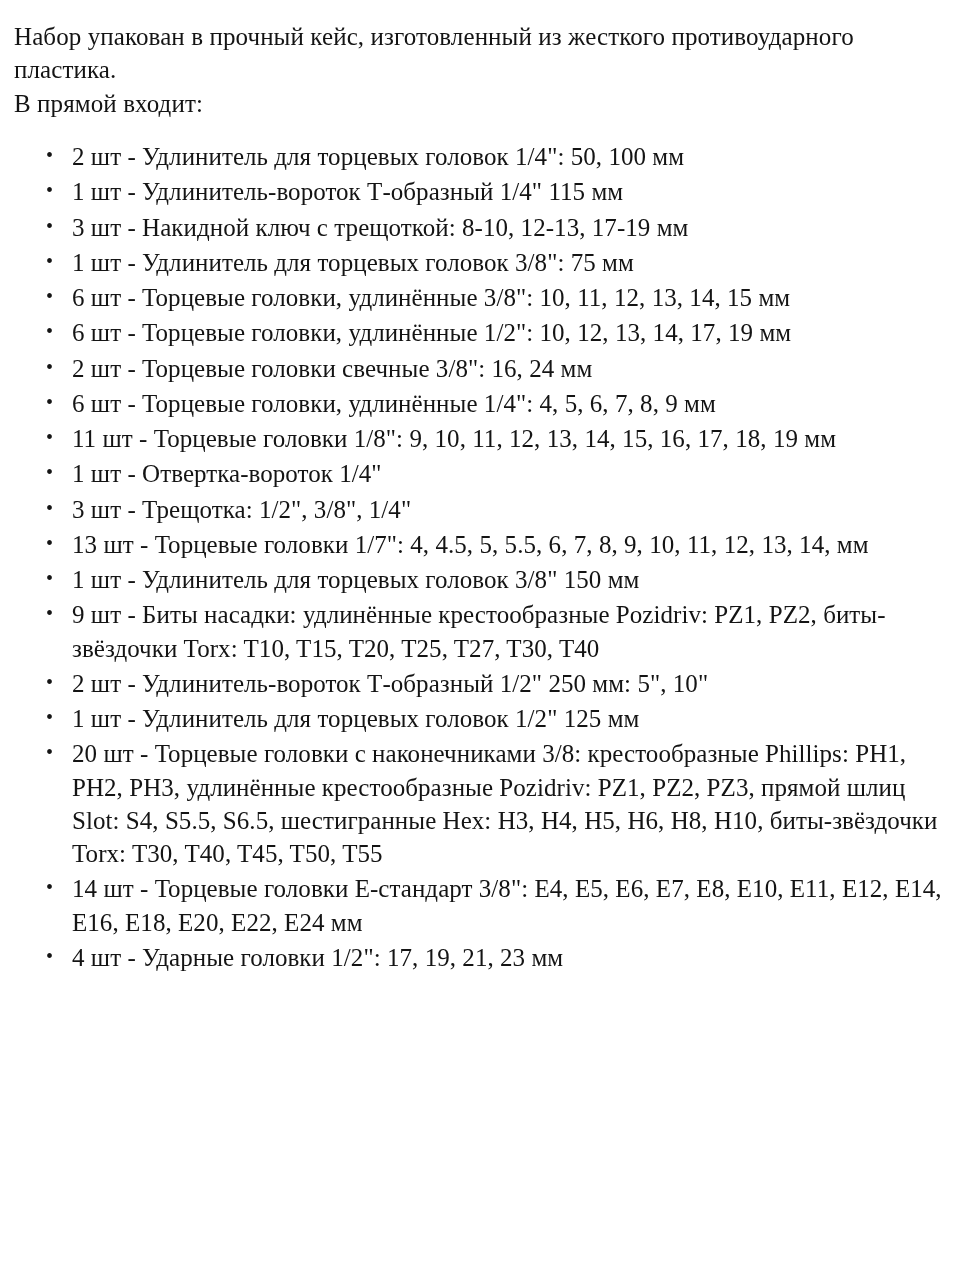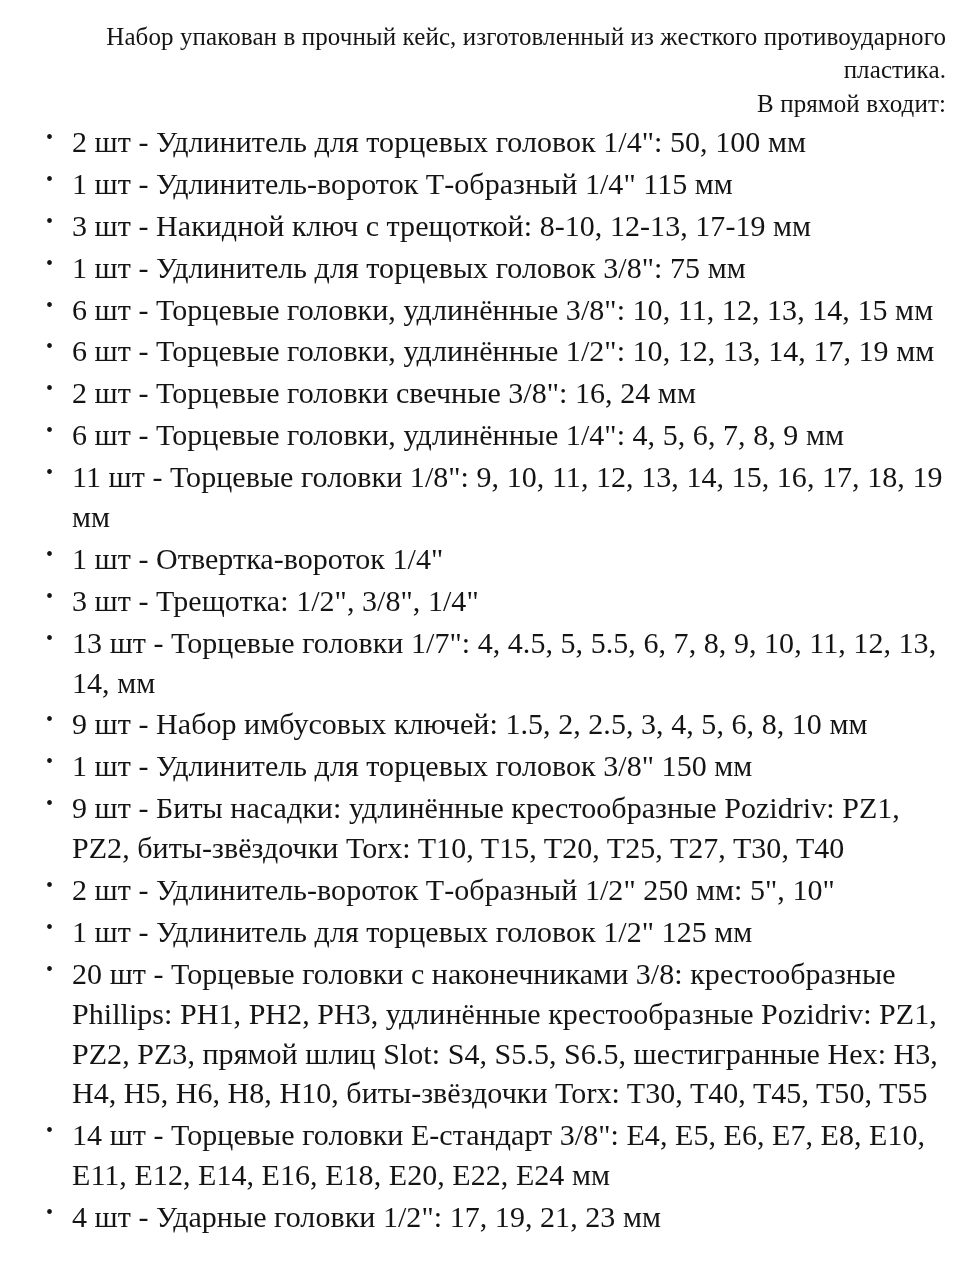--- a/index.html
+++ b/index.html
@@ -20,31 +20,30 @@
     padding: 20px 14px 8px 14px;
     background: #ffffff;
   }
   .para {
     font-size: 25px;
     line-height: 1.32;
     margin: 0 0 1px 0;
     letter-spacing: 0.1px;
   }
   .intro-wrap {
-    margin-bottom: 2px;
-    text-align: right;
+    margin-bottom: 20px;
   }
   ul.items {
     list-style: none;
     margin: 0;
     padding: 0;
   }
   ul.items > li {
     position: relative;
-    font-size: 30px;
+    font-size: 25px;
     line-height: 1.33;
     padding-left: 58px;
     margin: 0 0 2px 0;
     letter-spacing: 0.05px;
   }
   ul.items > li::before {
     content: "•";
     position: absolute;
     left: 32px;
     top: -1px;
@@ -69,21 +68,20 @@
     <li>3 шт - Накидной ключ с трещоткой: 8-10, 12-13, 17-19 мм</li>
     <li>1 шт - Удлинитель для торцевых головок 3/8": 75 мм</li>
     <li>6 шт - Торцевые головки, удлинённые 3/8": 10, 11, 12, 13, 14, 15 мм</li>
     <li>6 шт - Торцевые головки, удлинённые 1/2": 10, 12, 13, 14, 17, 19 мм</li>
     <li>2 шт - Торцевые головки свечные 3/8": 16, 24 мм</li>
     <li>6 шт - Торцевые головки, удлинённые 1/4": 4, 5, 6, 7, 8, 9 мм</li>
     <li>11 шт - Торцевые головки 1/8": 9, 10, 11, 12, 13, 14, 15, 16, 17, 18, 19 мм</li>
     <li>1 шт - Отвертка-вороток 1/4"</li>
     <li>3 шт - Трещотка: 1/2", 3/8", 1/4"</li>
     <li>13 шт - Торцевые головки 1/7": 4, 4.5, 5, 5.5, 6, 7, 8, 9, 10, 11, 12, 13, 14, мм</li>
-    <li>9 шт - Набор имбусовых ключей: 1.5, 2, 2.5, 3, 4, 5, 6, 8, 10 мм</li>
     <li>1 шт - Удлинитель для торцевых головок 3/8" 150 мм</li>
     <li>9 шт - Биты насадки: удлинённые крестообразные Pozidriv: PZ1, PZ2, биты-звёздочки Torx: T10, T15, T20, T25, T27, T30, T40</li>
     <li>2 шт - Удлинитель-вороток Т-образный 1/2" 250 мм: 5", 10"</li>
     <li>1 шт - Удлинитель для торцевых головок 1/2" 125 мм</li>
     <li>20 шт - Торцевые головки с наконечниками 3/8: крестообразные Phillips: PH1, PH2, PH3, удлинённые крестообразные Pozidriv: PZ1, PZ2, PZ3, прямой шлиц Slot: S4, S5.5, S6.5, шестигранные Hex: H3, H4, H5, H6, H8, H10, биты-звёздочки Torx: T30, T40, T45, T50, T55</li>
     <li>14 шт - Торцевые головки Е-стандарт 3/8": E4, E5, E6, E7, E8, E10, E11, E12, E14, E16, E18, E20, E22, E24 мм</li>
     <li>4 шт - Ударные головки 1/2": 17, 19, 21, 23 мм</li>
   </ul>
 
 </div>

